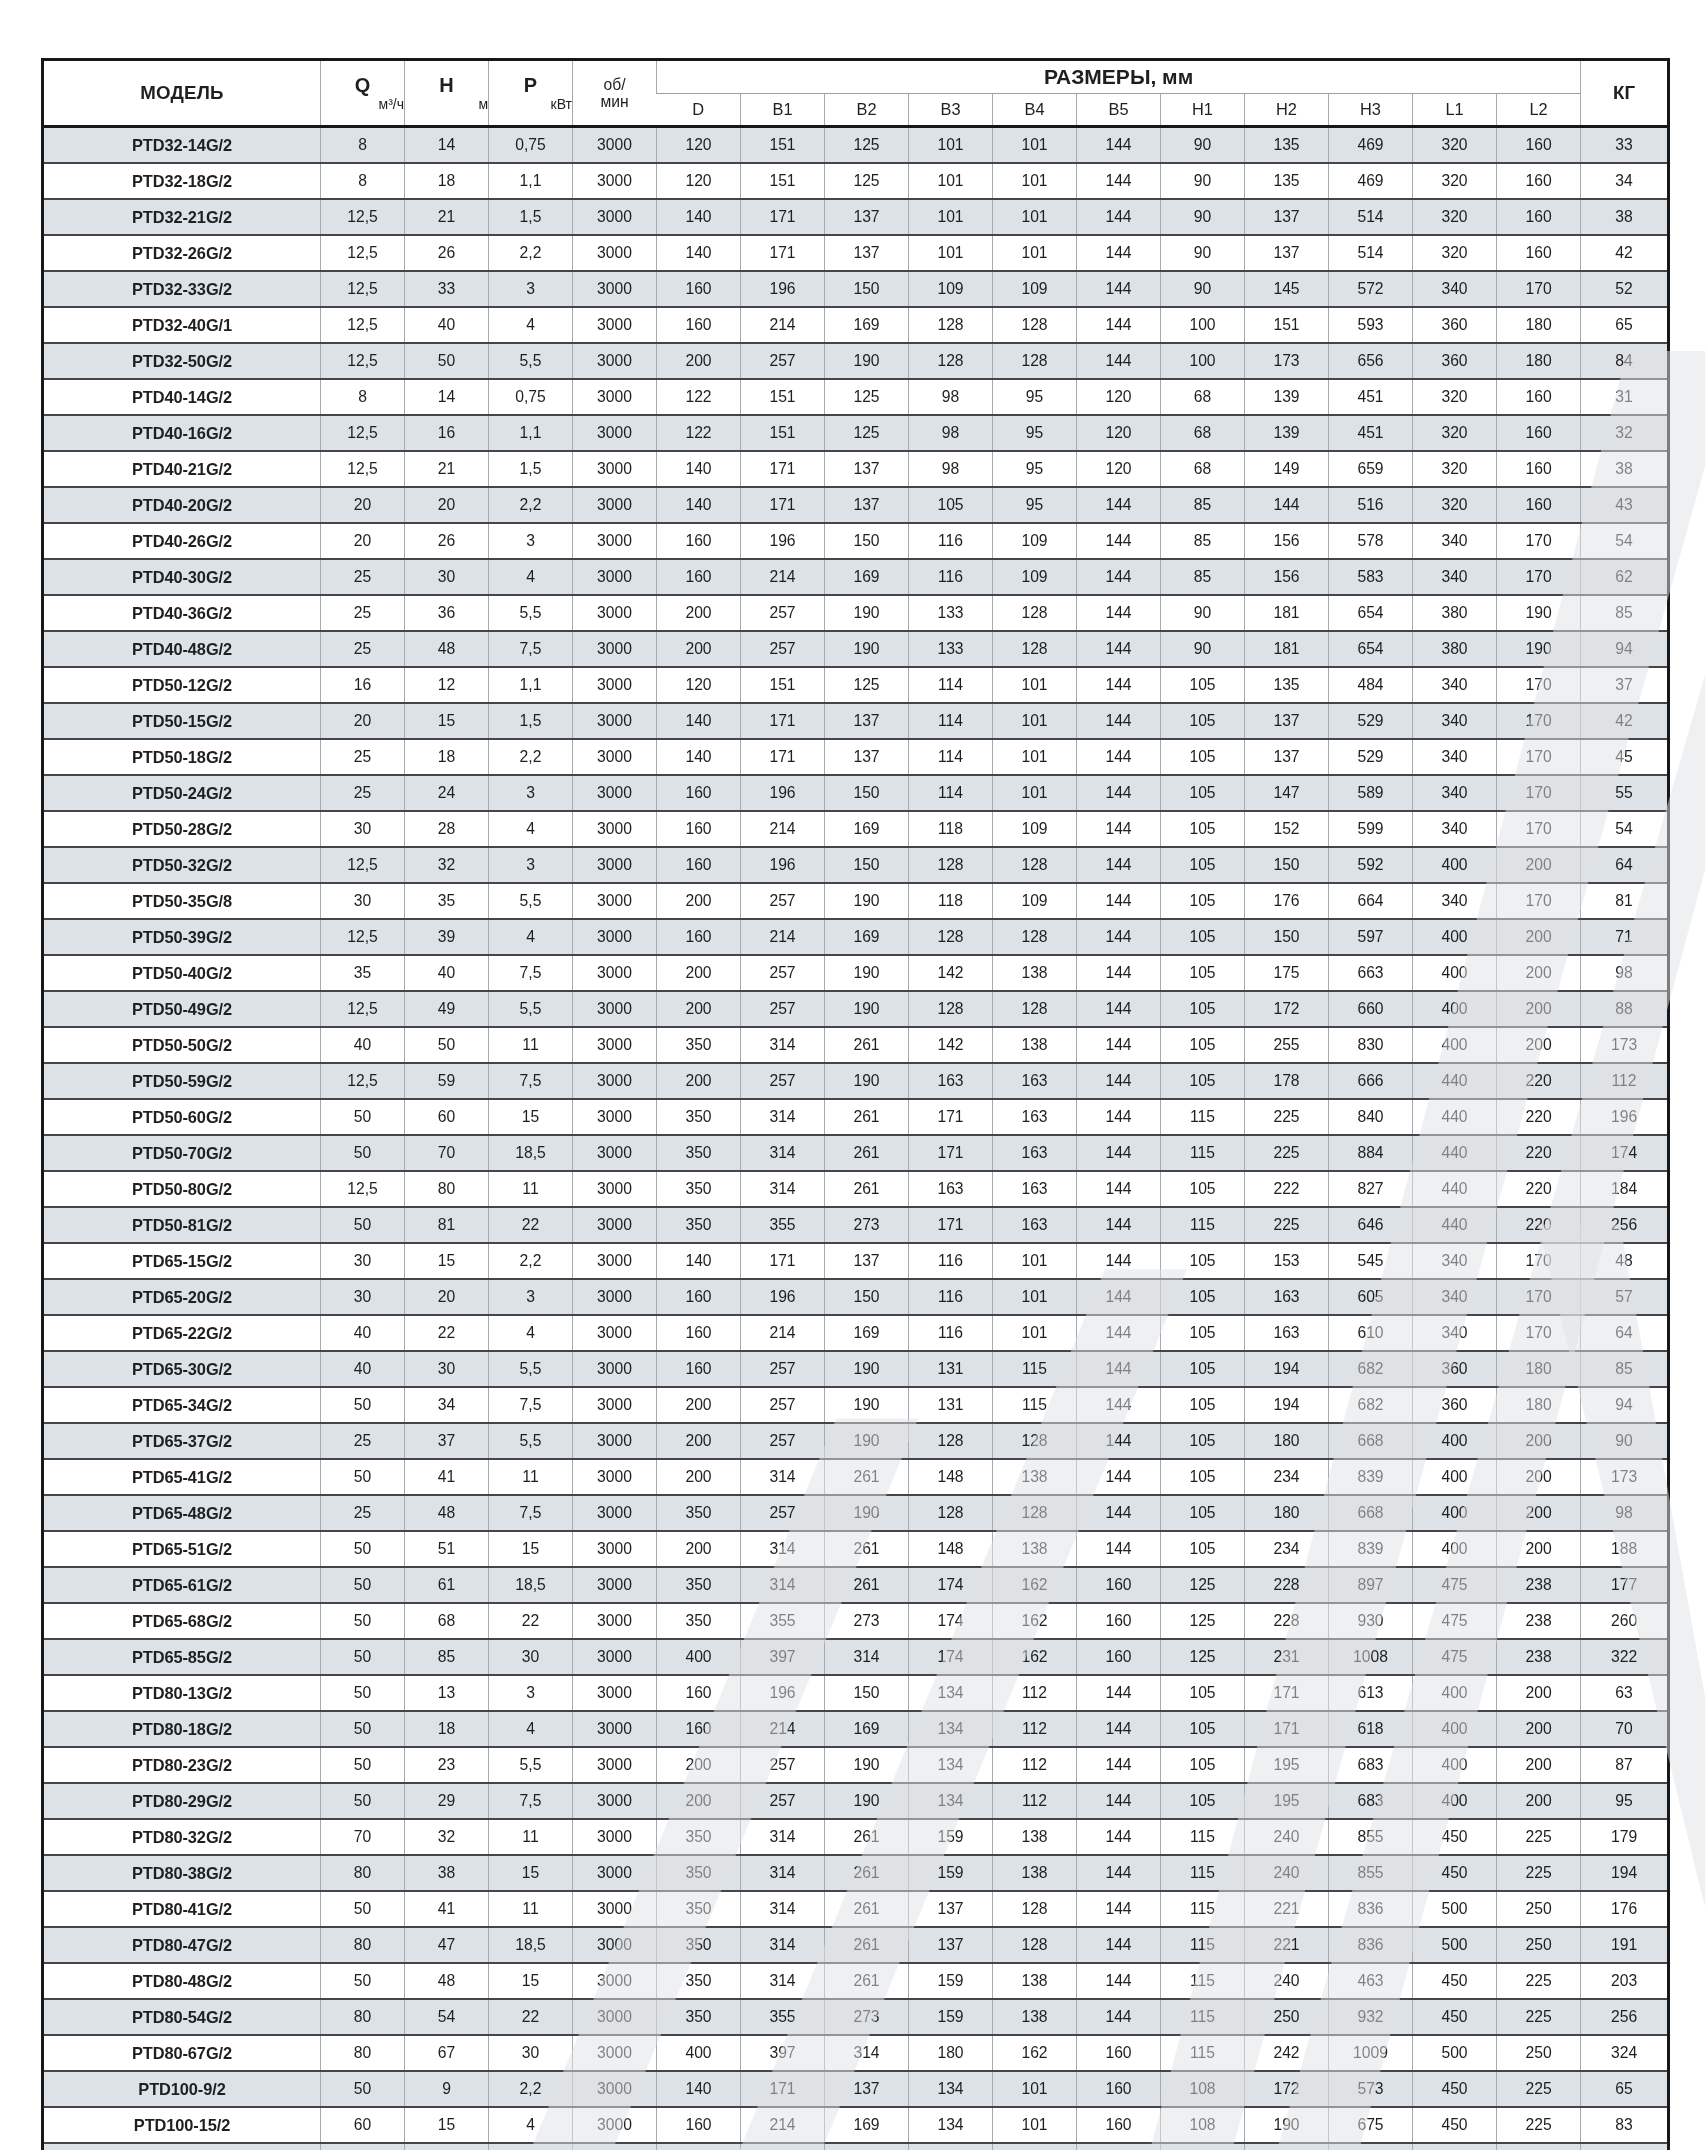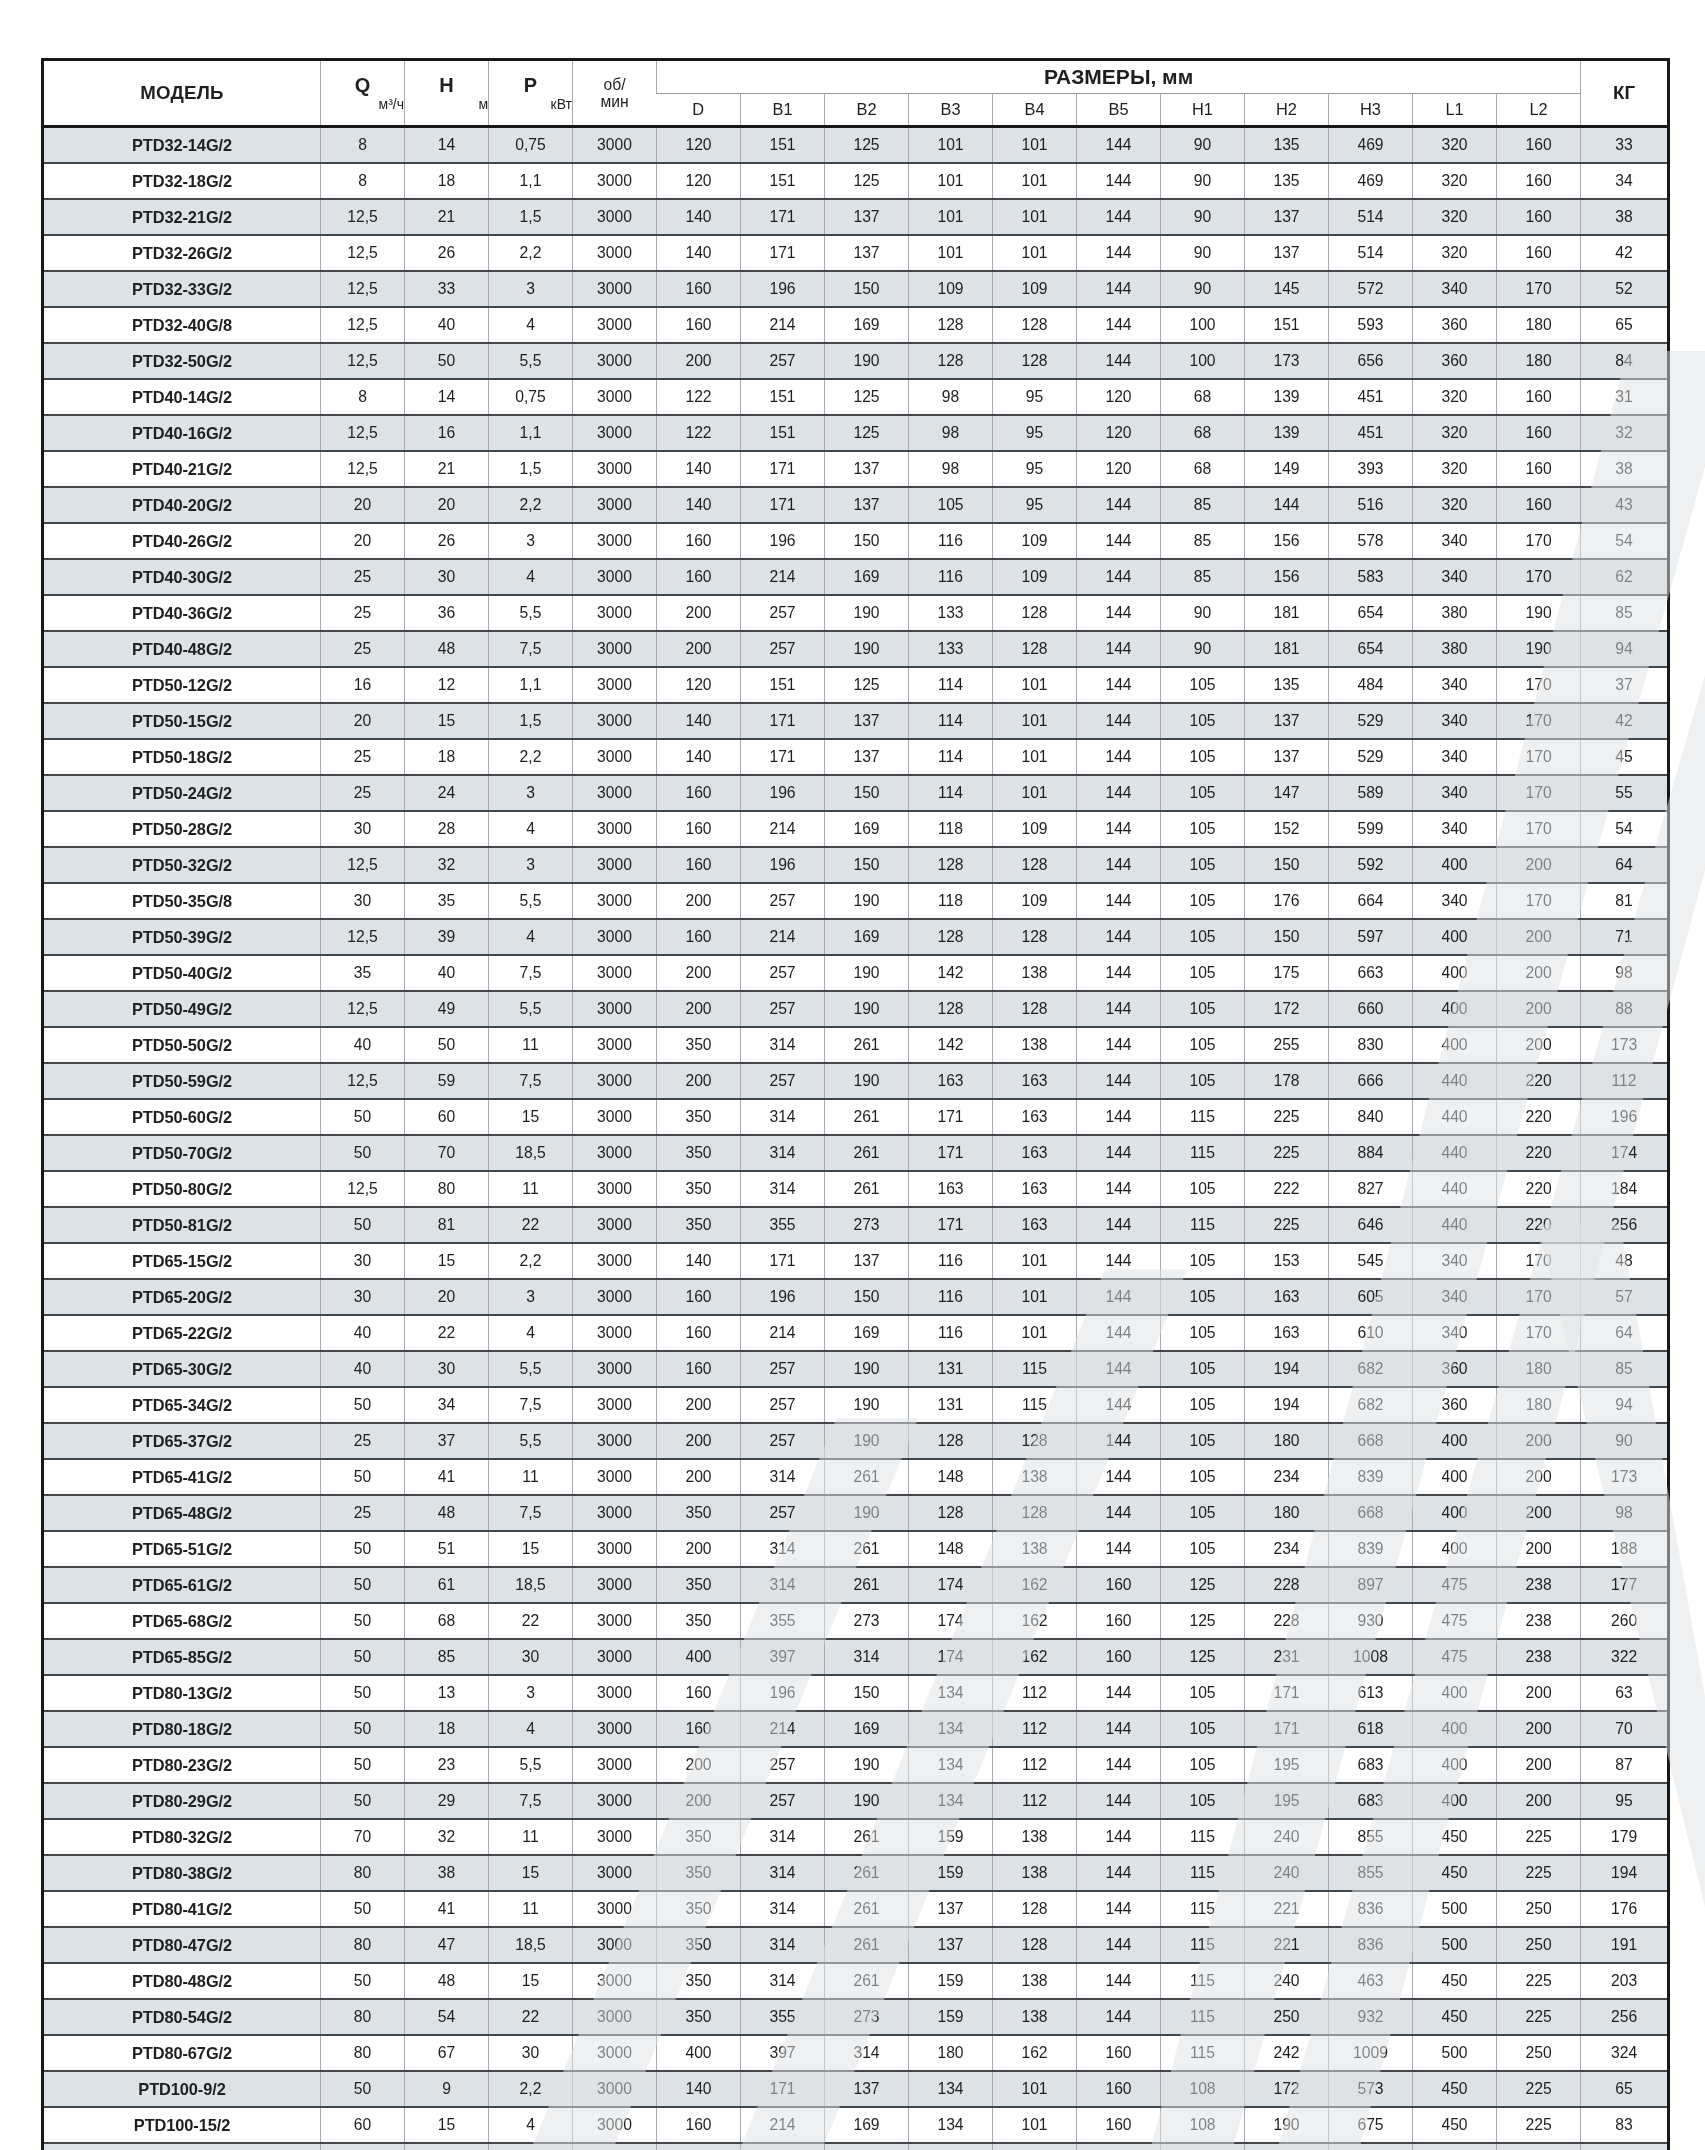--- a/index.html
+++ b/index.html
@@ -210,21 +210,21 @@
           <td>109</td>
           <td>144</td>
           <td>90</td>
           <td>145</td>
           <td>572</td>
           <td>340</td>
           <td>170</td>
           <td>52</td>
         </tr>
         <tr class="even">
-          <td class="model-cell">PTD32-40G/8</td>
+          <td class="model-cell">PTD32-40G/1</td>
           <td>12,5</td>
           <td>40</td>
           <td>4</td>
           <td>3000</td>
           <td>160</td>
           <td>214</td>
           <td>169</td>
           <td>128</td>
           <td>128</td>
           <td>144</td>
@@ -299,21 +299,21 @@
           <td>1,5</td>
           <td>3000</td>
           <td>140</td>
           <td>171</td>
           <td>137</td>
           <td>98</td>
           <td>95</td>
           <td>120</td>
           <td>68</td>
           <td>149</td>
-          <td>393</td>
+          <td>659</td>
           <td>320</td>
           <td>160</td>
           <td>38</td>
         </tr>
         <tr class="odd">
           <td class="model-cell">PTD40-20G/2</td>
           <td>20</td>
           <td>20</td>
           <td>2,2</td>
           <td>3000</td>

